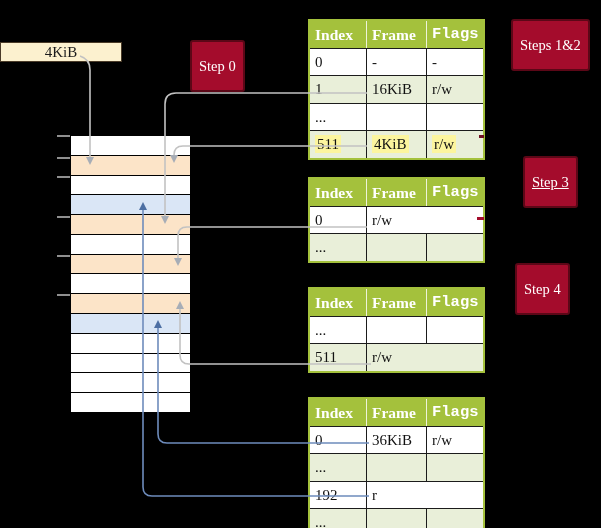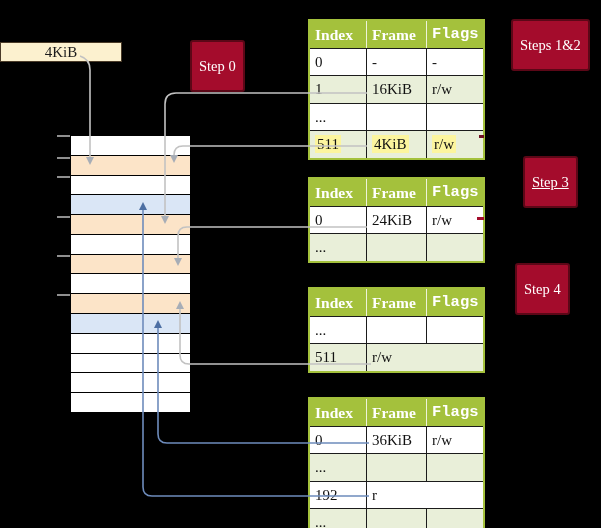--- a/index.html
+++ b/index.html
@@ -116,21 +116,20 @@
     </div>
   </div>
 <div id="table-1" class="abs ptable">
     <div class="ptHead">
       <div class="cell c0">Index</div>
       <div class="cell c1">Frame</div>
       <div class="cell c2">Flags</div>
     </div>
     <div class="ptRow">
       <div class="cell c0">0</div>
-      <div class="cell c1">24KiB</div>
       <div class="cell c2">r/w</div>
     </div>
     <div class="ptRow shaded">
       <div class="cell c0">...</div>
       <div class="cell c1"></div>
       <div class="cell c2"></div>
     </div>
   </div>
 <div id="table-2" class="abs ptable">
     <div class="ptHead">

